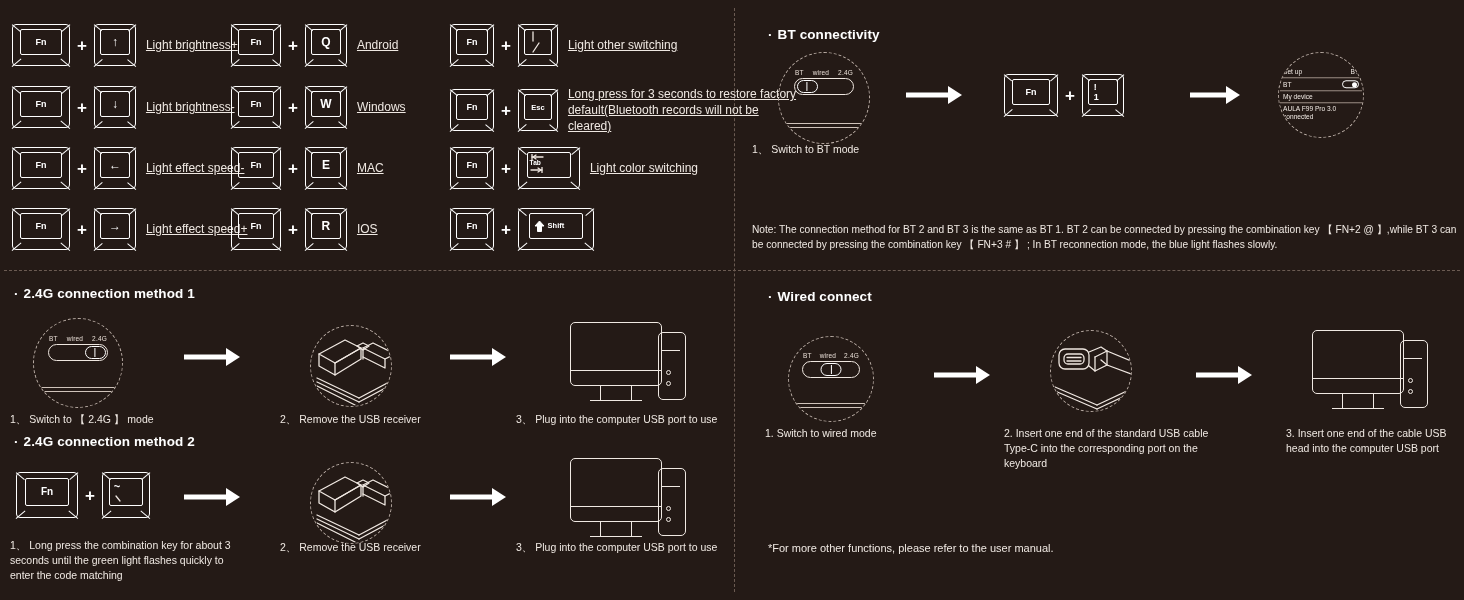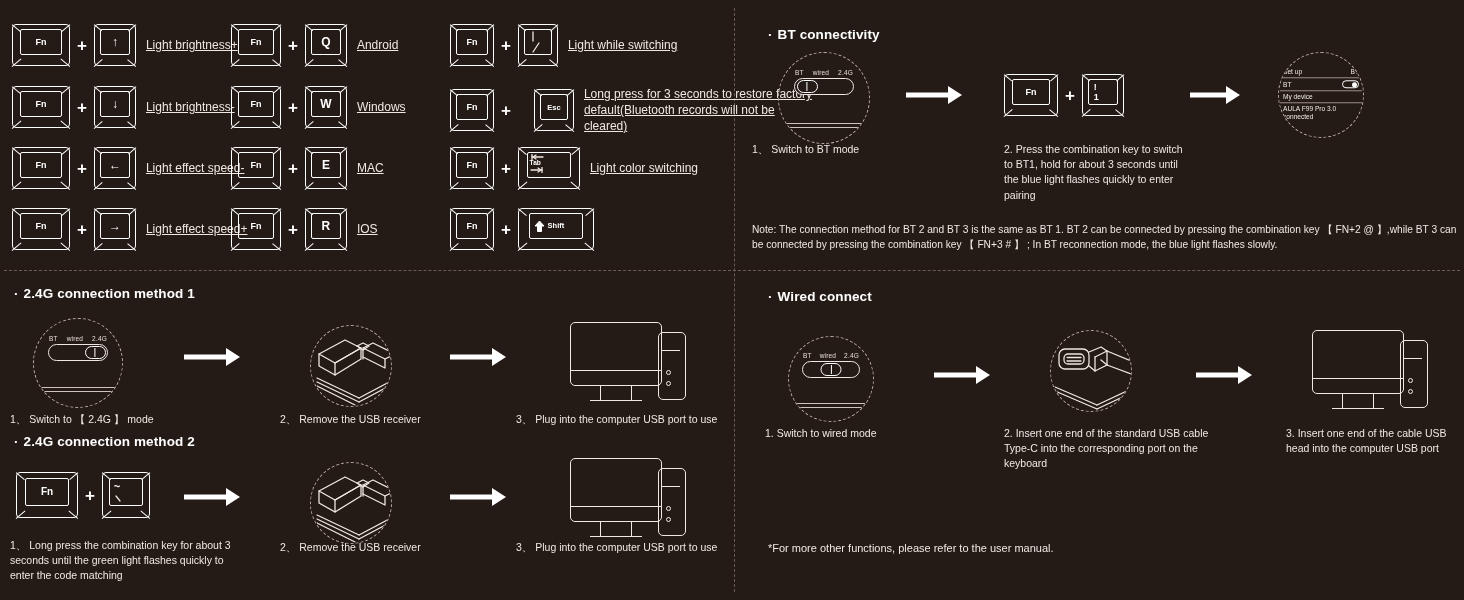--- a/index.html
+++ b/index.html
@@ -424,36 +424,36 @@
       <span class="bev" style="left:40px;top:0;width:10px;transform:rotate(140deg);"></span>
       <span class="bev" style="left:0;top:42px;width:11px;transform:rotate(-40deg);"></span>
       <span class="bev" style="left:40px;top:42px;width:11px;transform:rotate(-140deg);"></span>
       <span class="kc-inner">
         <svg class="lineart" style="position:relative;width:22px;height:26px;" viewBox="0 0 22 26">
           <line x1="6" y1="3" x2="6" y2="12"></line>
           <line x1="12" y1="14" x2="6" y2="23"></line>
         </svg>
       </span>
     </span>
-    <span class="cap-text desc">Light while switching</span>
+    <span class="cap-text desc">Light other switching</span>
   </div>
 
   <div class="combo-row" style="left:450px; top:86px;">
     <span class="keycap" style="width:44px;height:42px;">
       <span class="kc-outer"></span>
       <span class="bev" style="left:0;top:0;width:10px;transform:rotate(40deg);"></span>
       <span class="bev" style="left:44px;top:0;width:10px;transform:rotate(140deg);"></span>
       <span class="bev" style="left:0;top:42px;width:11px;transform:rotate(-40deg);"></span>
       <span class="bev" style="left:44px;top:42px;width:11px;transform:rotate(-140deg);"></span>
       <span class="kc-inner">
           <span class="kc-label">Fn</span>
         </span>
     </span>
     <span class="plus">+</span>
-    <span class="keycap" style="width:40px;height:42px;margin-left:16px;">
+    <span class="keycap" style="width:40px;height:42px;">
       <span class="kc-outer"></span>
       <span class="bev" style="left:0;top:0;width:10px;transform:rotate(40deg);"></span>
       <span class="bev" style="left:40px;top:0;width:10px;transform:rotate(140deg);"></span>
       <span class="bev" style="left:0;top:42px;width:11px;transform:rotate(-40deg);"></span>
       <span class="bev" style="left:40px;top:42px;width:11px;transform:rotate(-140deg);"></span>
       <span class="kc-inner">
           <span class="kc-label small">Esc</span>
         </span>
     </span>
     <span class="cap-text desc" style="width:230px;">Long press for 3 seconds to restore factory default(Bluetooth records will not be cleared)</span>
@@ -565,21 +565,20 @@
       <span class="bev" style="left:0;top:42px;width:11px;transform:rotate(-40deg);"></span>
       <span class="bev" style="left:42px;top:42px;width:11px;transform:rotate(-140deg);"></span>
       <span class="kc-inner" style="justify-content:flex-start;padding-left:5px;">
         <span class="kc-label stack" style="align-items:flex-start;font-size:9px;">
           <span>!</span>
           <span>1</span>
         </span>
       </span>
     </span>
   </div>
-  <div class="caption step-text" style="left:1004px;top:142px;width:190px;">2. Press the combination key to switch to BT1, hold for about 3 seconds until the blue light flashes quickly to enter pairing</div>
 
   <div class="arrow" style="left:1190px;top:86px;width:50px;height:18px;">
     <span class="shaft" style="width:38px;"></span>
       <span class="head"></span>
   </div>
 
   <div class="circle-ill" style="left:1278px;top:52px;width:86px;height:86px;">
     <div class="bt-panel">
       <div class="bt-row">
         <span>Set up</span>

